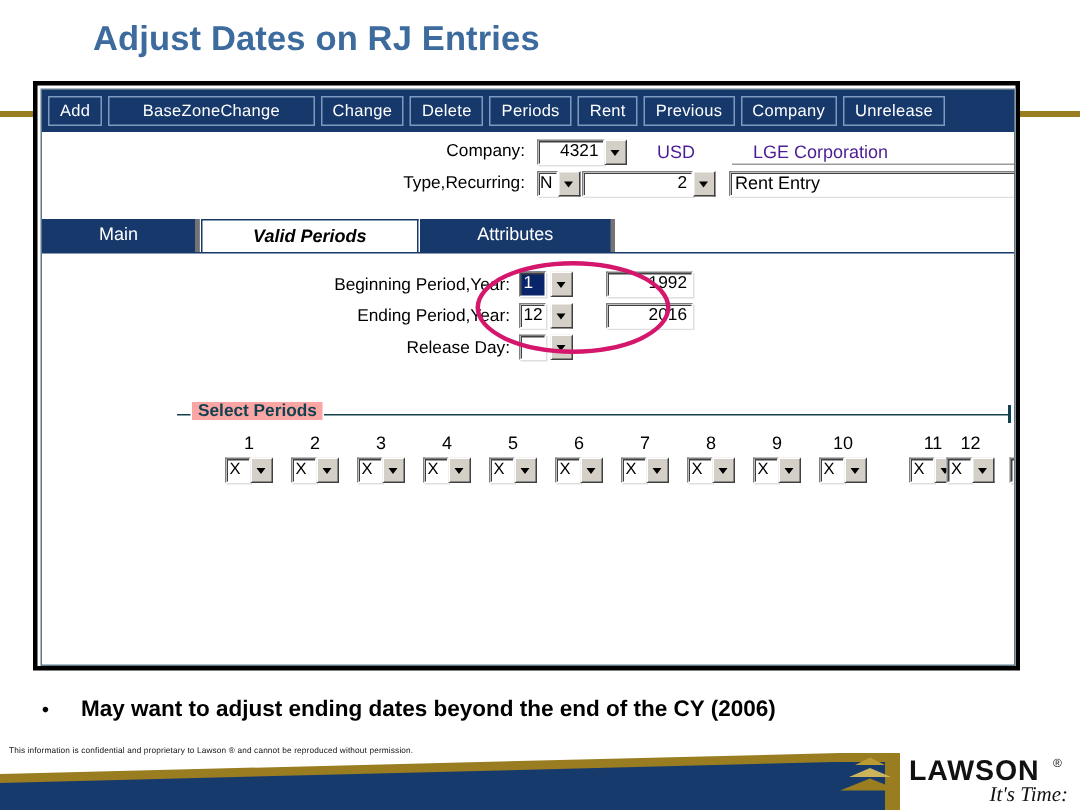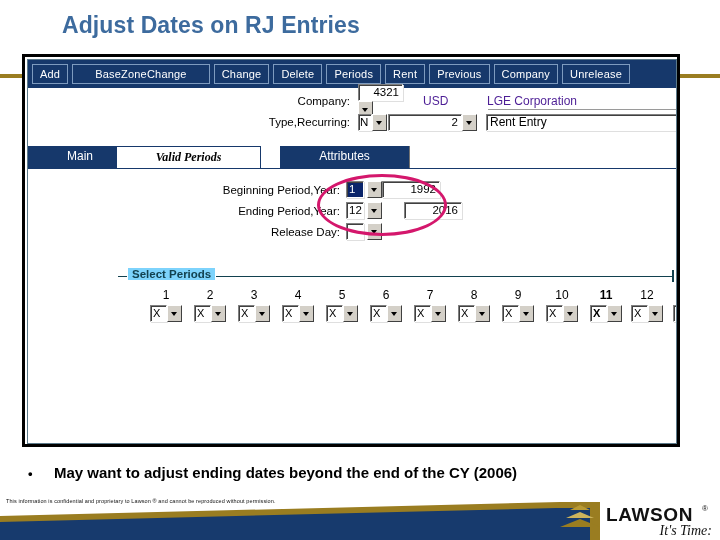--- a/index.html
+++ b/index.html
@@ -165,21 +165,21 @@
   .tab {
     position: absolute;
     top: 0;
     height: 22px;
     line-height: 21px;
     text-align: center;
     font-size: 12px;
     color: #ffffff;
     background: #16386b;
     box-sizing: border-box;
-    border-right: 1px solid #737373;
+    border-right: 3px solid #737373;
     white-space: nowrap;
   }
   .tab.active {
     background: #ffffff;
     color: #000000;
     font-weight: bold;
     font-style: italic;
     border-left: 1px solid #16386b;
     border-right: 1px solid #16386b;
     border-top: 1px solid #16386b;
@@ -214,21 +214,21 @@
     top: 208px;
     width: 100%;
   }
   #sp-legend {
     position: absolute;
     left: 100px;
     top: 0;
     font-size: 11.5px;
     font-weight: bold;
     color: #12414f;
-    background: #7dd3fc;
+    background: #fca5a5;
     padding: 0 4px;
     white-space: nowrap;
     z-index: 2;
   }
   #sp-dash {
     position: absolute;
     left: 90px;
     top: 8px;
     width: 9px;
     height: 1px;
@@ -383,21 +383,21 @@
       <div class="tb-btn">Rent</div>
       <div class="tb-btn">Previous</div>
       <div class="tb-btn">Company</div>
       <div class="tb-btn">Unrelease</div>
     </div>
 
     <div id="header-form">
 
       <div class="hdr-row" style="left:236px; top:4px;">
         <div class="fld-label" style="width:86px;">Company:</div>
-        <div style="display:flex; margin-left:8px;flex-direction:column;">
+        <div style="display:flex; margin-left:8px;">
           <div class="txt right" style="width:45px;">4321</div>
           <div class="arrow"></div>
         </div>
         <div class="plain-text" style="margin-left:20px; width:56px;">USD</div>
         <div class="plain-text" style="margin-left:8px;">LGE Corporation</div>
       </div>
 
       <div class="hdr-row" style="left:205px; top:25px;">
         <div class="fld-label" style="width:117px;">Type,Recurring:</div>
         <div style="display:flex; margin-left:8px;">
@@ -409,34 +409,34 @@
           <div class="arrow"></div>
         </div>
         <div class="txt" style="width:228px; margin-left:9px; font-size:12px;">Rent Entry</div>
       </div>
 
       <div style="position:absolute; left:460px; top:21px; width:188px; height:1px; background:#9a9a9a;"></div>
     </div>
 
     <div id="tab-strip">
       <div class="tab" style="left:0px;   width:105px;">Main</div>
-      <div class="tab active" style="left:88px; width:145px;font-family:Liberation Serif, serif;">Valid Periods</div>
+      <div class="tab active" style="left:106px; width:145px;">Valid Periods</div>
       <div class="tab" style="left:252px; width:130px;">Attributes</div>
     </div>
     <div id="tab-underline"></div>
 
     <div id="period-block">
 
       <div class="per-row" style="left:180px; top:0px;">
         <div class="fld-label" style="width:132px;">Beginning Period,Year:</div>
         <div style="display:flex; margin-left:6px;">
           <div class="txt" style="width:18px; background:#0a246a; color:#ffffff; padding:0 2px;">1</div>
           <div class="arrow" style="margin-left:3px;"></div>
         </div>
-        <div class="txt right" style="width:58px; padding-left:18px;">1992</div>
+        <div class="txt right" style="width:58px; margin-left:22px;padding-left:18px;">1992</div>
       </div>
 
       <div class="per-row" style="left:180px; top:21px;">
         <div class="fld-label" style="width:132px;">Ending Period,Year:</div>
         <div style="display:flex; margin-left:6px;">
           <div class="txt" style="width:18px; padding:0 2px;">12</div>
           <div class="arrow" style="margin-left:3px;"></div>
         </div>
         <div class="txt right" style="width:58px; margin-left:22px;">2016</div>
       </div>
@@ -520,21 +520,21 @@
               <div class="arrow"></div>
             </div>
         </div>
         <div class="per-cell" style="left:513px;">
           <div class="per-num">10</div>
           <div class="per-combo">
               <div class="txt">X</div>
               <div class="arrow"></div>
             </div>
         </div>
-        <div class="per-cell" style="left:557px;font-weight:bold;">
+        <div class="per-cell" style="left:573px;">
           <div class="per-num">11</div>
           <div class="per-combo">
               <div class="txt">X</div>
               <div class="arrow"></div>
             </div>
         </div>
         <div class="per-cell" style="left:598px;">
           <div class="per-num">12</div>
           <div class="per-combo">
               <div class="txt">X</div>

